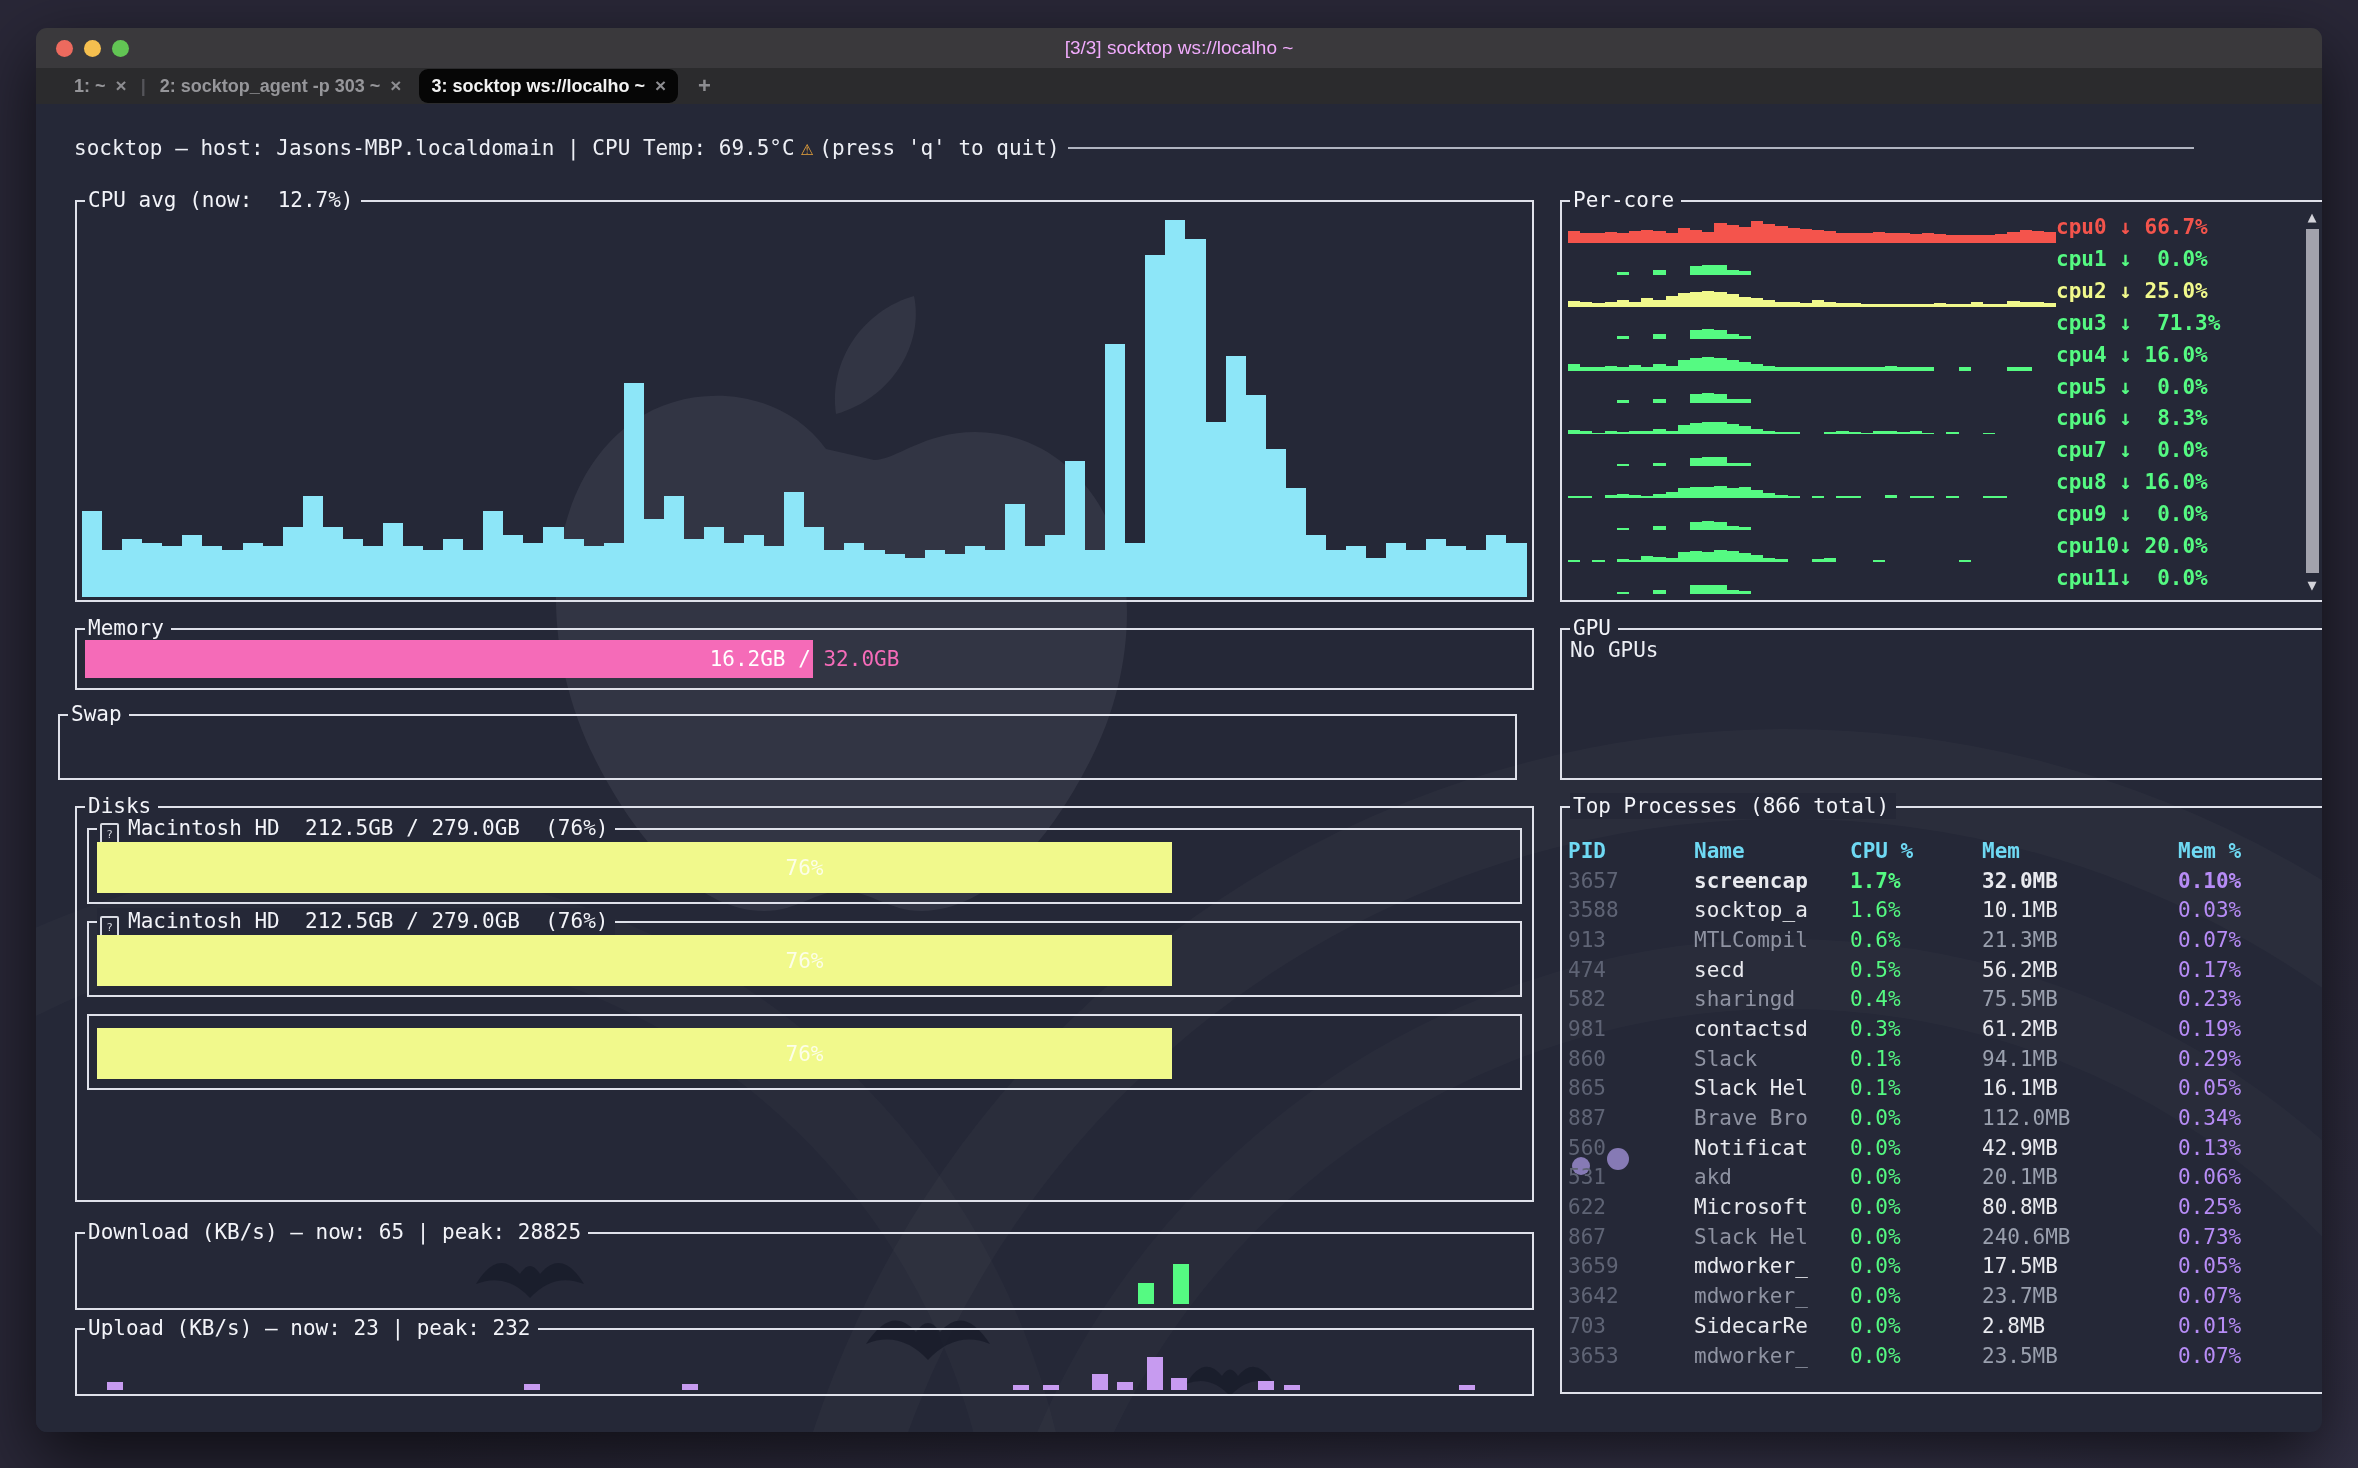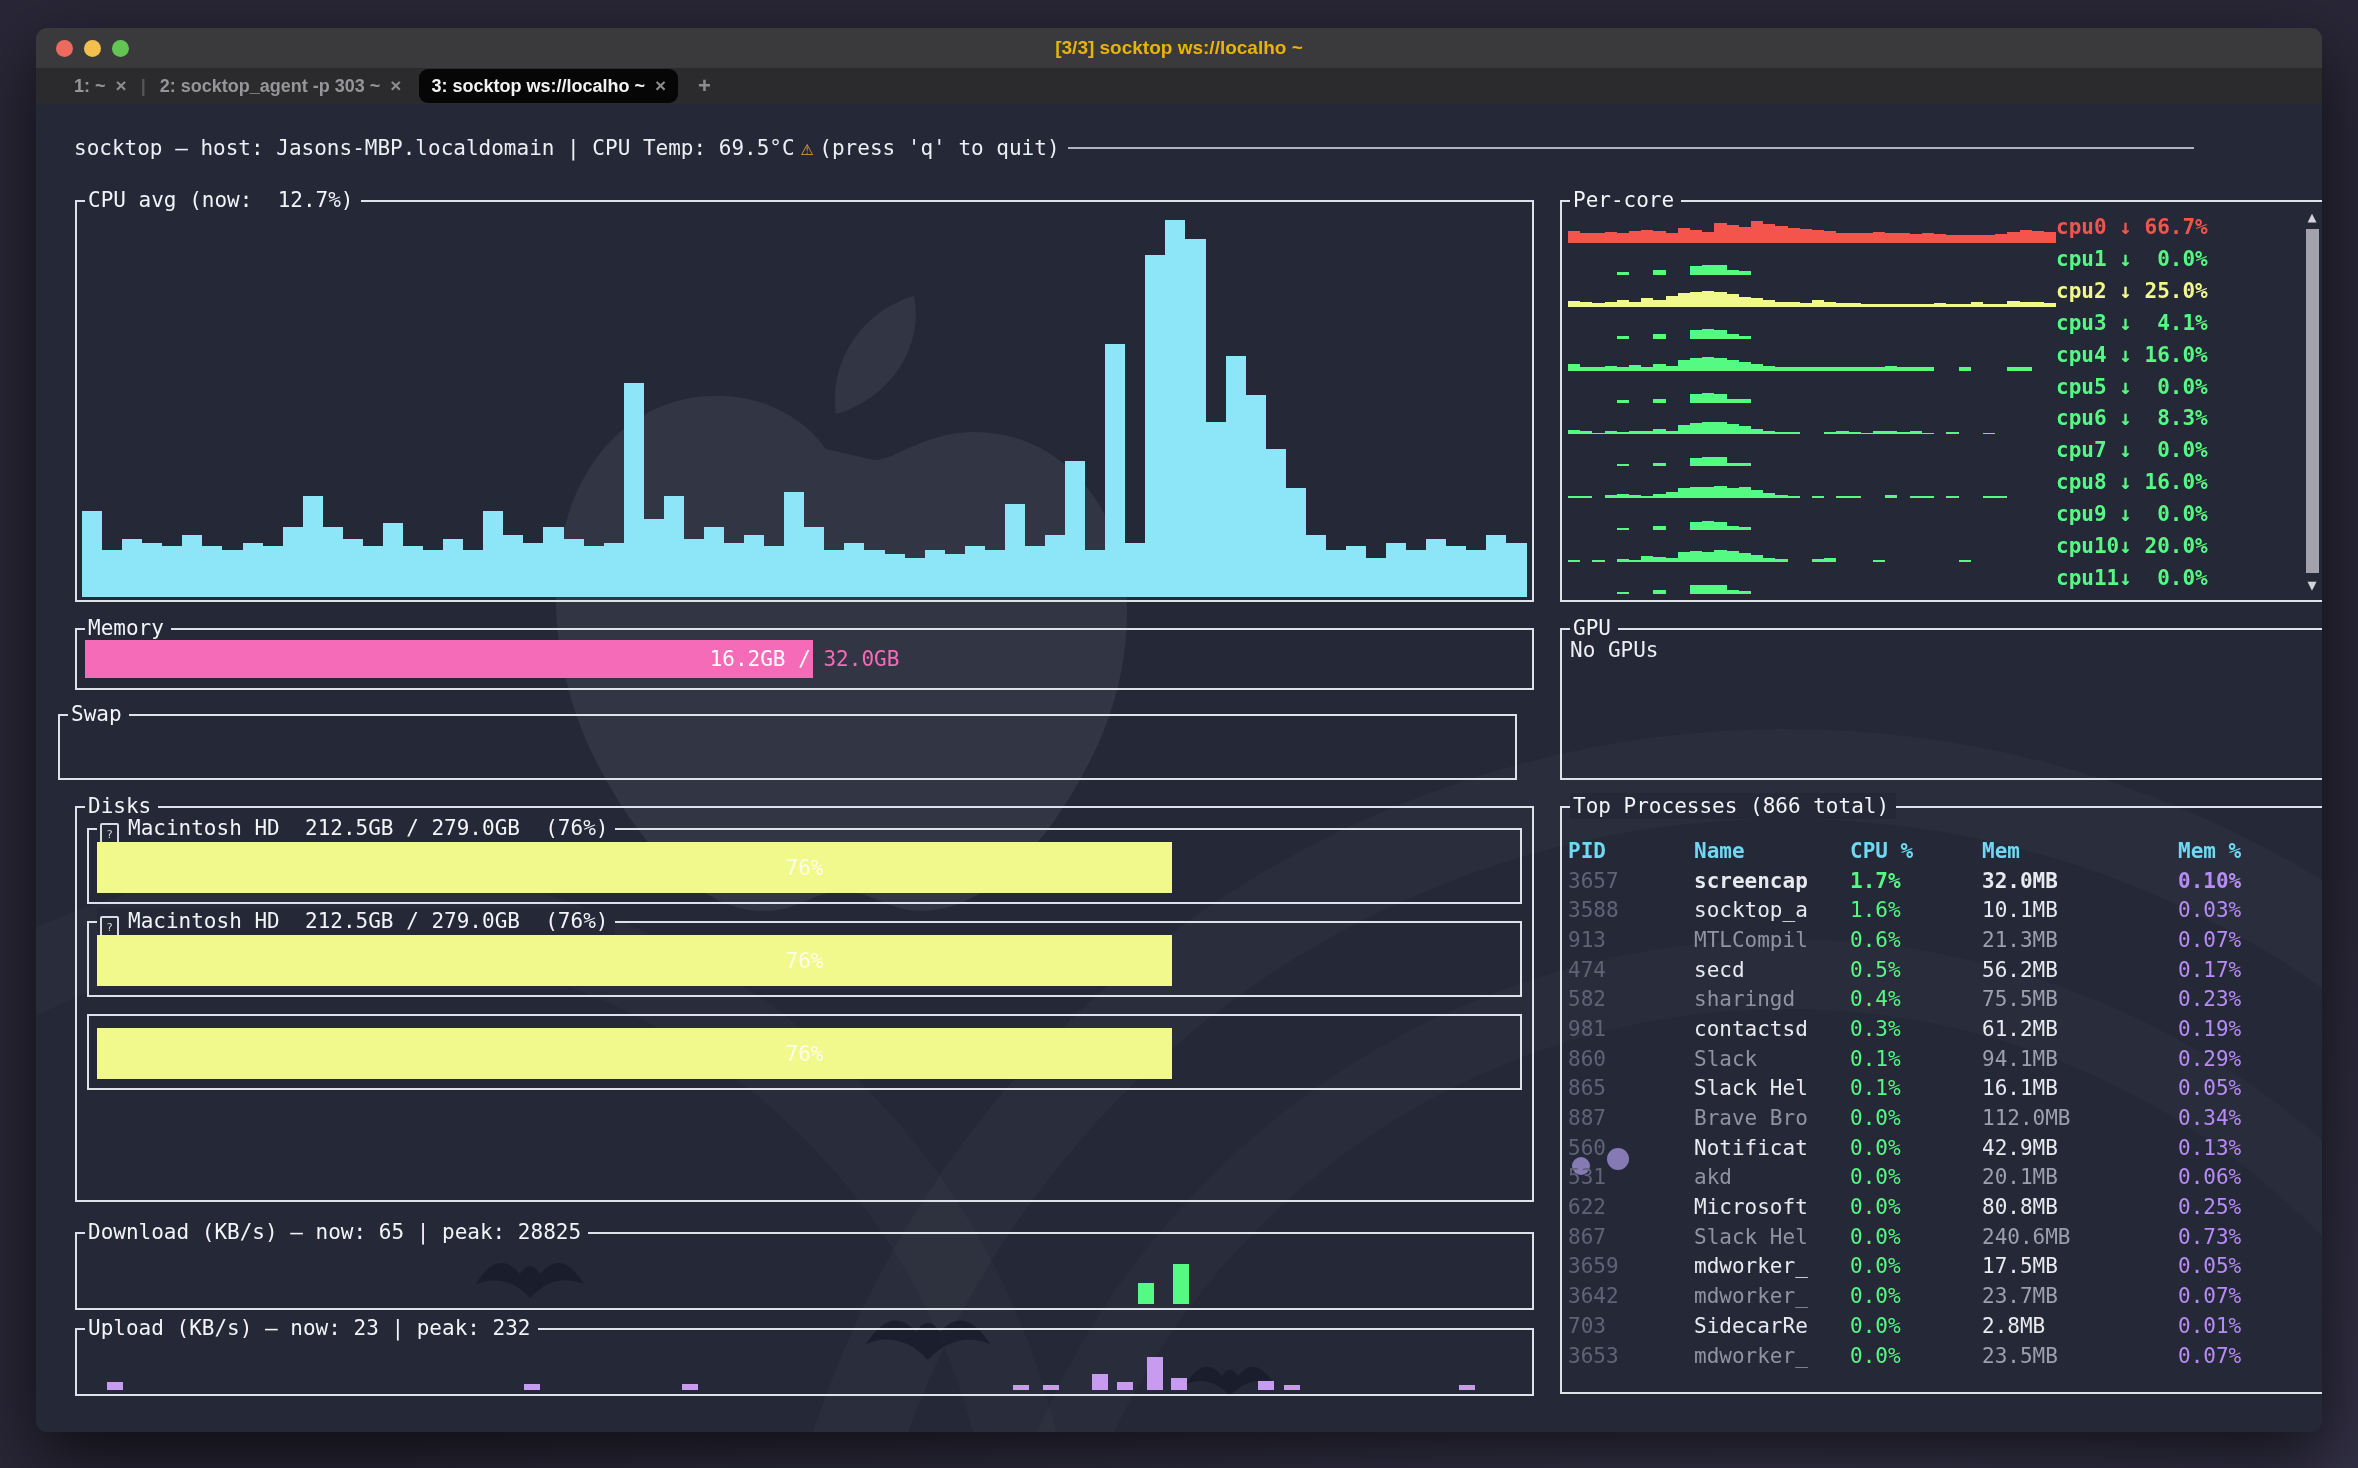--- a/index.html
+++ b/index.html
@@ -2,21 +2,21 @@
 <html><head>
 <meta charset="utf-8">
 <style>
   html,body{margin:0;padding:0;background:#211f2e;}
   body{width:2358px;height:1468px;overflow:hidden;position:relative;font-family:"Liberation Sans",sans-serif;}
   .desktop{position:absolute;inset:0;background:radial-gradient(1400px 900px at 75% 115%, #3c3a52 0%, #323044 45%, #292737 100%);}
   .window{position:absolute;left:36px;top:28px;width:2286px;height:1404px;border-radius:11px;overflow:hidden;background:#252837;box-shadow:0 25px 70px rgba(0,0,0,.65);}
   .titlebar{position:absolute;left:0;top:0;right:0;height:40px;background:#3a393c;display:flex;align-items:center;justify-content:center;border-bottom:1px solid #222;}
   .traffic{position:absolute;left:20px;top:0;height:40px;display:flex;align-items:center;gap:11px;}
   .dot{width:17px;height:17px;border-radius:50%;}
-  .win-title{color:#eab308;font-weight:bold;font-size:19px;}
+  .win-title{color:#f0abfc;font-weight:normal;font-size:19px;}
   .tabbar{position:absolute;left:0;top:40px;right:0;height:36px;background:#2b2b2d;display:flex;align-items:center;padding-left:26px;color:#96969a;font-size:18px;font-weight:bold;}
   .tab{display:flex;align-items:center;gap:10px;padding:0 12px;height:36px;cursor:default;white-space:pre;}
   .tab .x{color:#8d8d91;font-size:19px;}
   .tab.active{background:#060606;border-radius:9px;height:34px;color:#f2f2f2;margin:0 6px;}
   .tabsep{color:#55555a;padding:0 2px;}
   .newtab{color:#8d8d91;font-size:22px;padding:0 14px;}
   
   .terminal{position:absolute;left:0;top:76px;width:2192px;height:1328px;background:#252837;font-family:"DejaVu Sans Mono",monospace;font-size:21px;color:#edeff5;}
   .wallpaper{position:absolute;inset:0;z-index:0;pointer-events:none;}
   .layer{position:relative;z-index:1;}
@@ -373,21 +373,21 @@
                   <i style="height:0%"></i>
                   <i style="height:0%"></i>
                   <i style="height:0%"></i>
                   <i style="height:0%"></i>
                   <i style="height:0%"></i>
                   <i style="height:0%"></i>
                   <i style="height:0%"></i>
                   <i style="height:0%"></i>
                   <i style="height:0%"></i>
                 </div>
-                <div class="core-label c-green">cpu3 ↓  4.1%</div>
+                <div class="core-label c-green">cpu3 ↓  71.3%</div>
               </div>
               <div class="core-row">
                 <div class="core-spark b-green">
                   <i style="height:20%"></i>
                   <i style="height:12%"></i>
                   <i style="height:10%"></i>
                   <i style="height:14%"></i>
                   <i style="height:10%"></i>
                   <i style="height:18%"></i>
                   <i style="height:12%"></i>

